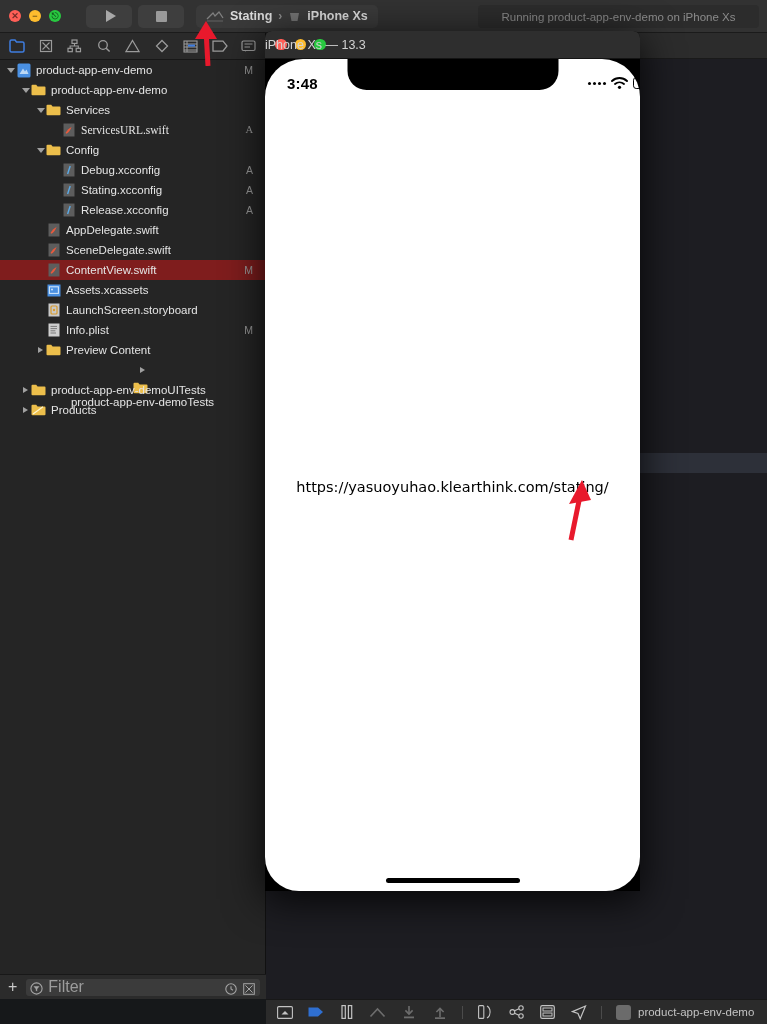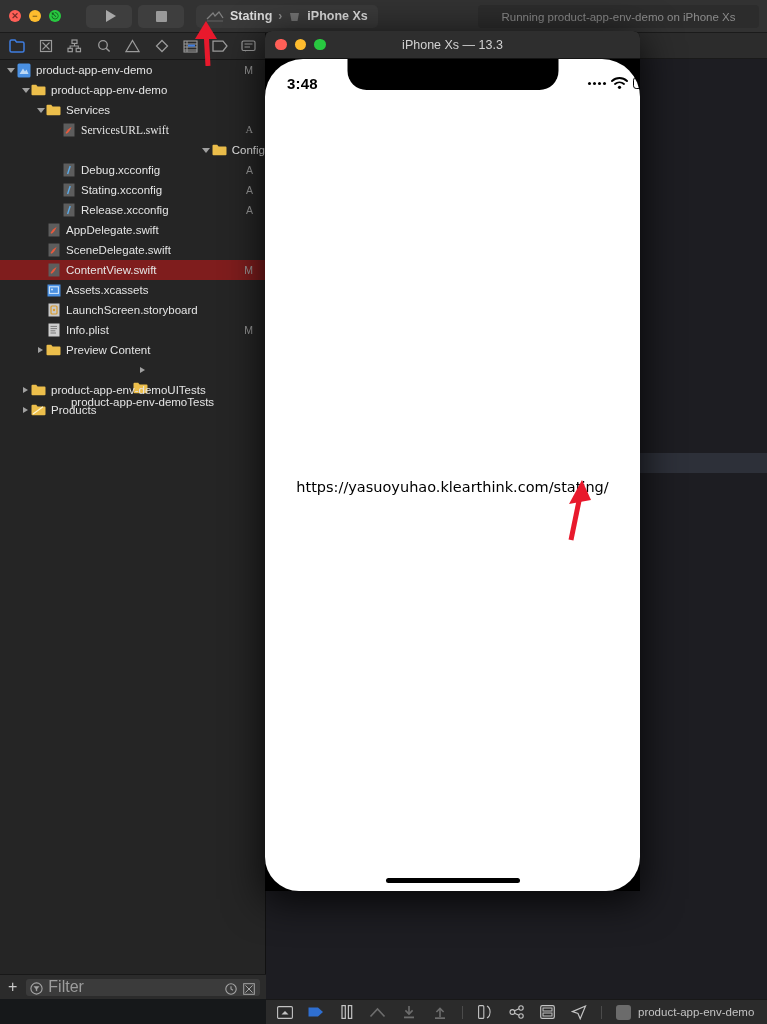--- a/index.html
+++ b/index.html
@@ -117,21 +117,21 @@
     box-shadow:0 8px 40px rgba(0,0,0,.85);
     overflow:hidden;
   }
   .sim-title{
     height:28px; background:#2e2e2e; border-bottom:1px solid #141414;
     display:flex;align-items:center; position:relative;
   }
   .sim-title .traffic{ padding-left:10px; }
   .sim-title .tl{ width:11.5px;height:11.5px; }
   .sim-title-txt{
-    position:absolute;left:0;right:0;text-align:center;
+    position:absolute;left:0;right:0;text-align:left;
     font-size:12.5px; color:#d2d2d2;
   }
   .sim-screen{
     position:absolute; top:28px; left:0; width:375px; height:832px;
     background:#000;
   }
   .phone-body{
     position:absolute; top:0; left:0; width:375px; height:832px;
     background:#fff; border-radius:38px 38px 34px 34px; overflow:hidden;
   }
@@ -325,21 +325,21 @@
           <span class="disc"></span>
           <span class="ico">
             <svg width="12" height="14" viewBox="0 0 12 14">
               <rect x="0.5" y="0.5" width="11" height="13" fill="#5d5d5d"></rect>
               <path d="M2.5 10 C4.2 7 6.3 5.2 8.6 4 C7.5 7 5.8 9.2 3.6 10.8 Z" fill="#e85a3d"></path>
             </svg>
           </span>
           <span>ServicesURL.swift</span>
           <span class="mark">A</span>
         </div>
-        <div class="row" style="padding-left: 35px; justify-content: flex-end;">
+        <div class="row" style="padding-left: 35px;">
           <span class="disc open">
             <i></i>
           </span>
           <span class="ico">
             <svg width="15" height="12" viewBox="0 0 15 12">
               <path d="M0.5 1.8 A1 1 0 0 1 1.5 0.8 H5.2 L6.6 2.4 H13.5 A1 1 0 0 1 14.5 3.4 V10.3 A1 1 0 0 1 13.5 11.3 H1.5 A1 1 0 0 1 0.5 10.3 Z" fill="#ecbe4b"></path>
             </svg>
           </span>
           <span>Config</span>
         </div>

